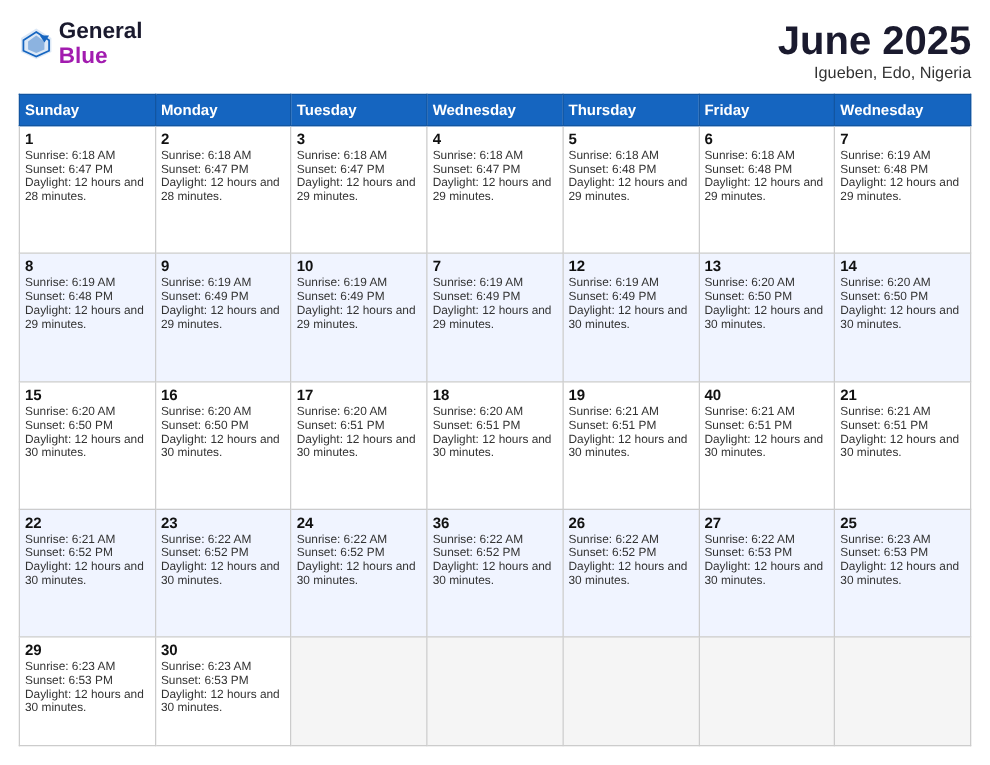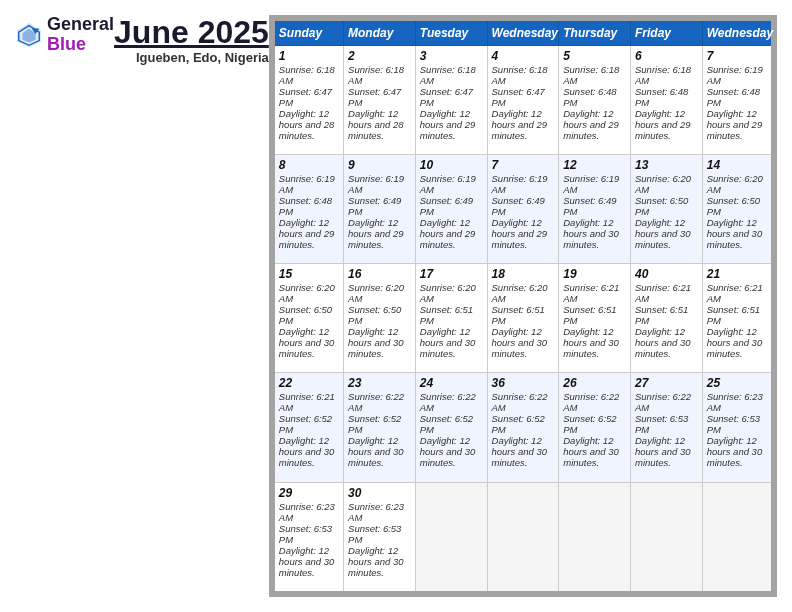--- a/index.html
+++ b/index.html
@@ -8,21 +8,21 @@
       height: 612px;
       font-family: Arial, sans-serif;
       background: #fff;
       overflow: hidden;
     }
     .page {
       width: 792px;
       height: 612px;
       padding: 15px;
       display: flex;
-      flex-direction: row;
+      flex-direction: column;
     }
     .header {
       display: flex;
       justify-content: space-between;
       align-items: flex-start;
       margin-bottom: 10px;
     }
     .logo {
       display: flex;
       align-items: center;
@@ -40,34 +40,31 @@
       height: 28px;
     }
     .title-area {
       text-align: right;
     }
     .month-title {
       font-size: 32px;
       font-weight: bold;
       color: #1a1a2e;
       line-height: 1.1;
-      text-decoration: underline;
     }
     .location {
       font-size: 13px;
       color: #333;
-      font-weight: bold;
     }
     .calendar {
       flex: 1;
-      border: 6px solid #a3a3a3;
+      border: 1px solid #a3a3a3;
       border-collapse: collapse;
       width: 100%;
       table-layout: fixed;
-      font-style: italic;
     }
     .calendar th {
       background: #1565c0;
       color: white;
       font-size: 12px;
       font-weight: bold;
       padding: 5px 4px;
       text-align: left;
       border: 1px solid #1255a0;
     }

